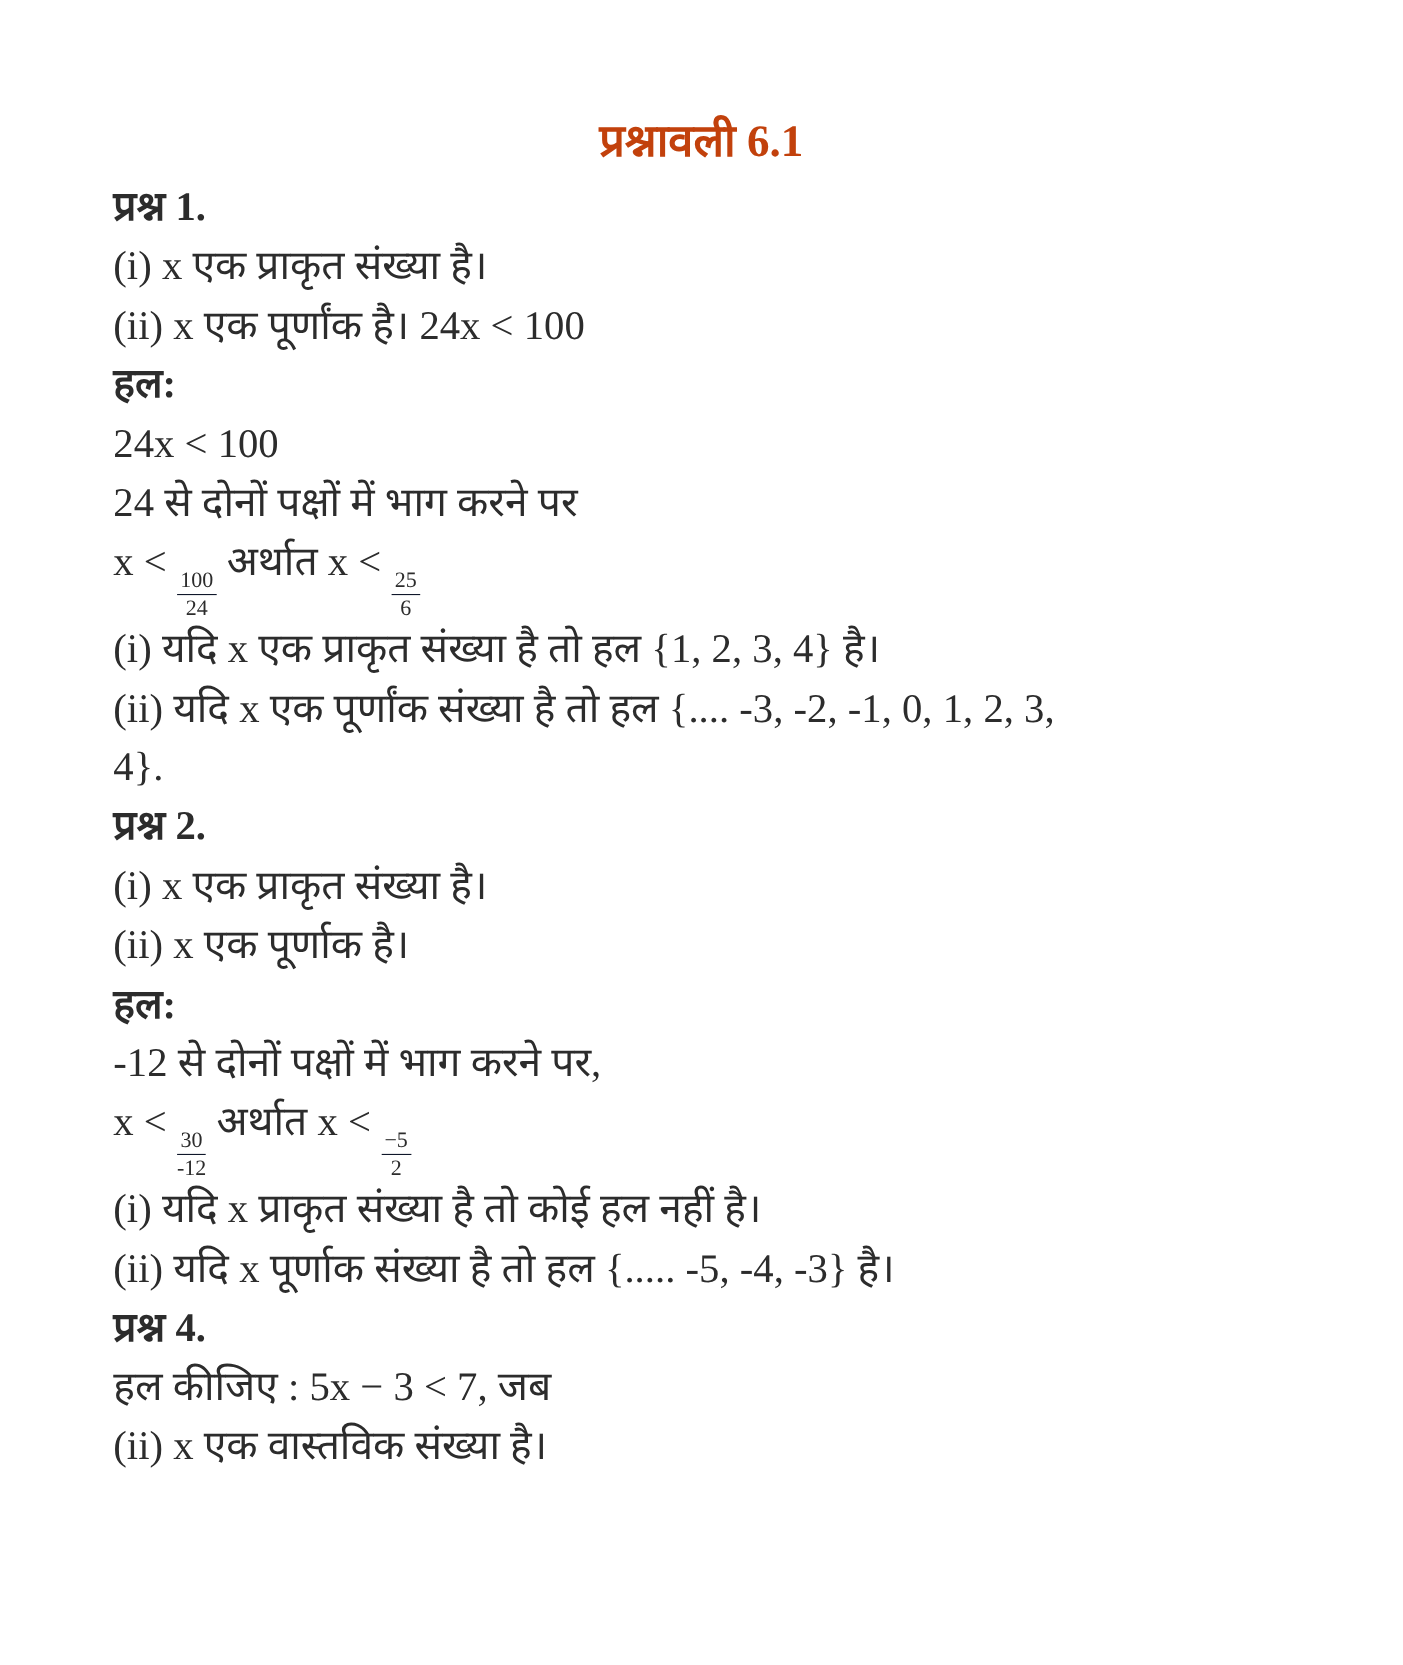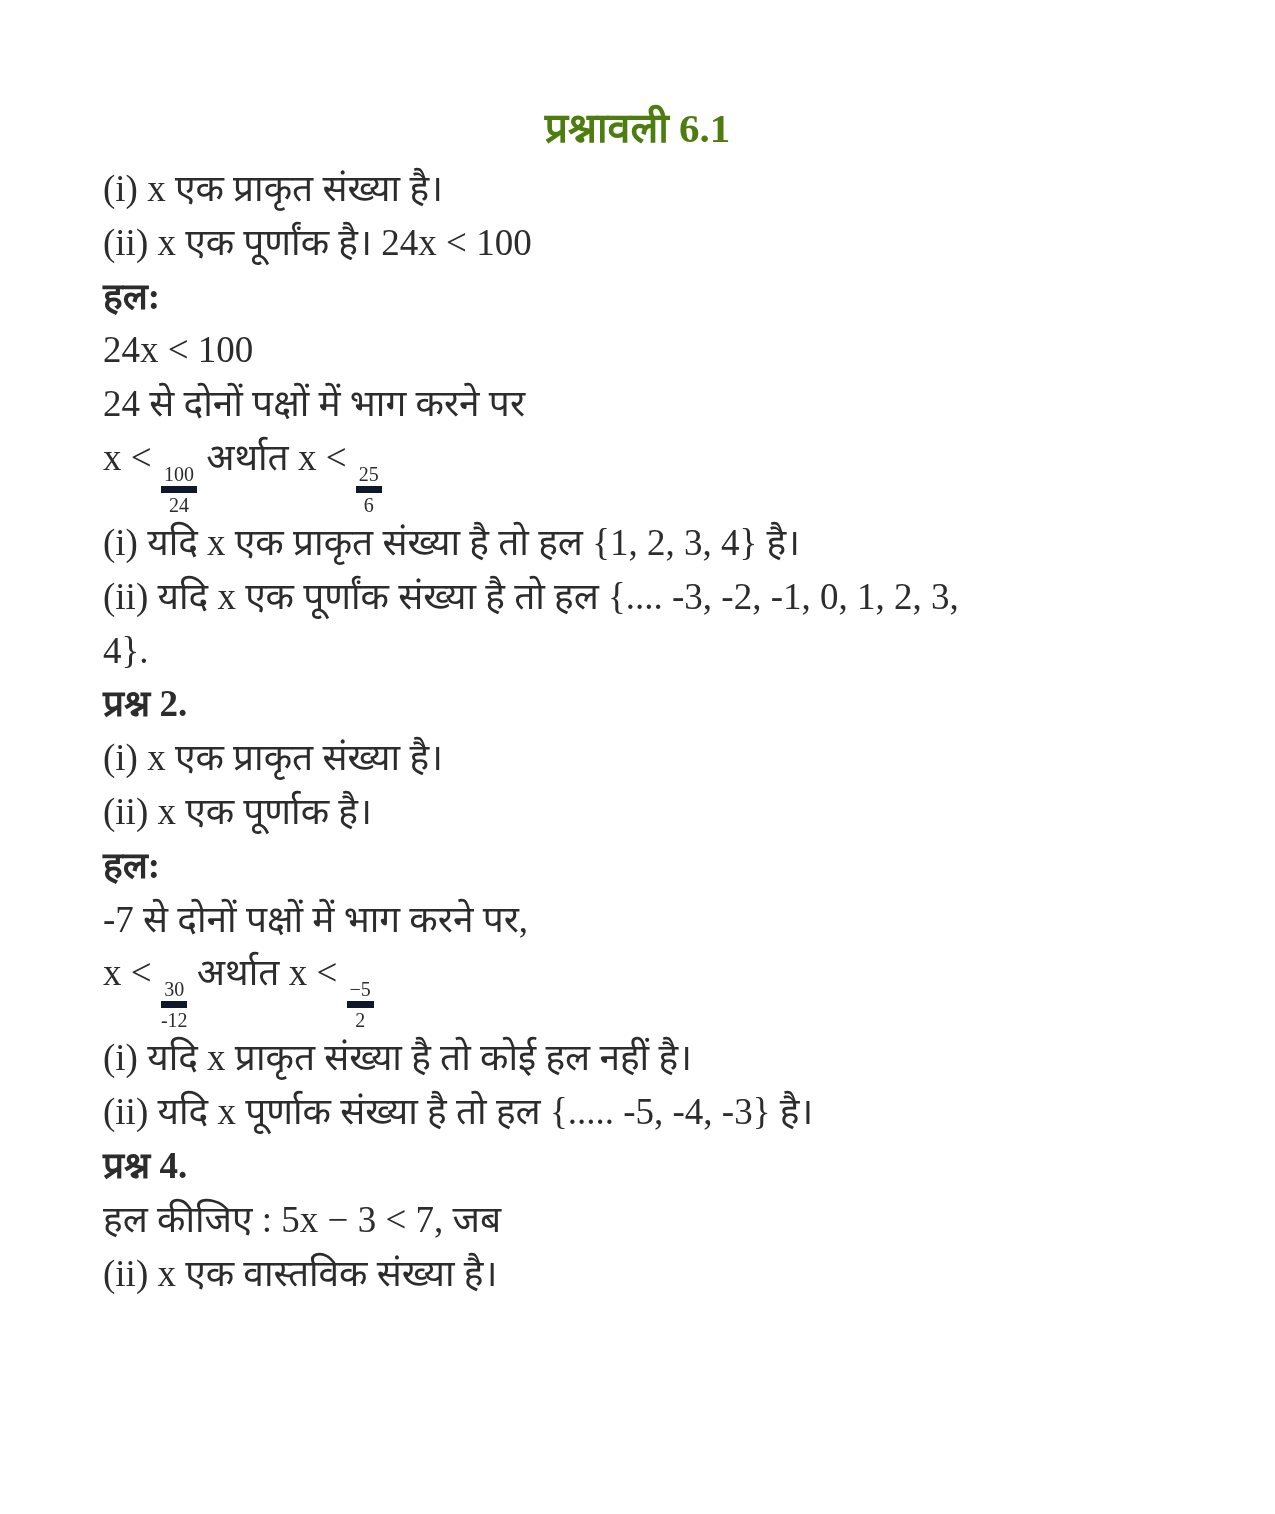--- a/index.html
+++ b/index.html
@@ -33,51 +33,52 @@
   .bold { font-weight: 700; }
   .frac {
     display: inline-flex;
     flex-direction: column;
     align-items: center;
     font-size: 20px;
     line-height: 1.05;
     vertical-align: -11px;
   }
   .fnum {
-    border-bottom: 7px solid #0f172a;
+    border-bottom: 1px solid #0f172a;
     padding: 0 3px 1px 3px;
   }
   .fden { padding-top: 2px; }
 </style>
 </head>
 <body>
 
 <div class="page" style="background: rgb(255, 255, 255); color: rgb(44, 44, 44);">
 
   <div class="title-row">
-    <span style="color: #4d7c0f;">प्रश्नावली 6.1</span>
+    <span style="color: #c2410c;">प्रश्नावली 6.1</span>
   </div>
 
   <div class="content">
 
+    <div class="line bold">प्रश्न 1.</div>
     <div class="line">(i) x एक प्राकृत संख्या है।</div>
     <div class="line">(ii) x एक पूर्णांक है। 24x &lt; 100</div>
     <div class="line bold">हल:</div>
     <div class="line">24x &lt; 100</div>
     <div class="line">24 से दोनों पक्षों में भाग करने पर</div>
     <div class="line"><span>x &lt; </span><span class="frac"><span class="fnum">100</span><span class="fden">24</span></span><span> अर्थात x &lt; </span><span class="frac"><span class="fnum">25</span><span class="fden">6</span></span></div>
     <div class="line">(i) यदि x एक प्राकृत संख्या है तो हल {1, 2, 3, 4} है।</div>
     <div class="line">(ii) यदि x एक पूर्णांक संख्या है तो हल {.... -3, -2, -1, 0, 1, 2, 3,</div>
     <div class="line">4}.</div>
 
     <div class="line bold">प्रश्न 2.</div>
     <div class="line">(i) x एक प्राकृत संख्या है।</div>
     <div class="line">(ii) x एक पूर्णाक है।</div>
     <div class="line bold">हल:</div>
-    <div class="line">-7 से दोनों पक्षों में भाग करने पर,</div>
+    <div class="line">-12 से दोनों पक्षों में भाग करने पर,</div>
     <div class="line"><span>x &lt; </span><span class="frac"><span class="fnum">30</span><span class="fden">-12</span></span><span> अर्थात x &lt; </span><span class="frac"><span class="fnum">−5</span><span class="fden">2</span></span></div>
     <div class="line">(i) यदि x प्राकृत संख्या है तो कोई हल नहीं है।</div>
     <div class="line">(ii) यदि x पूर्णाक संख्या है तो हल {..... -5, -4, -3} है।</div>
 
     <div class="line bold">प्रश्न 4.</div>
     <div class="line">हल कीजिए : 5x − 3 &lt; 7, जब</div>
     <div class="line">(ii) x एक वास्तविक संख्या है।</div>
 
   </div>
 </div>

